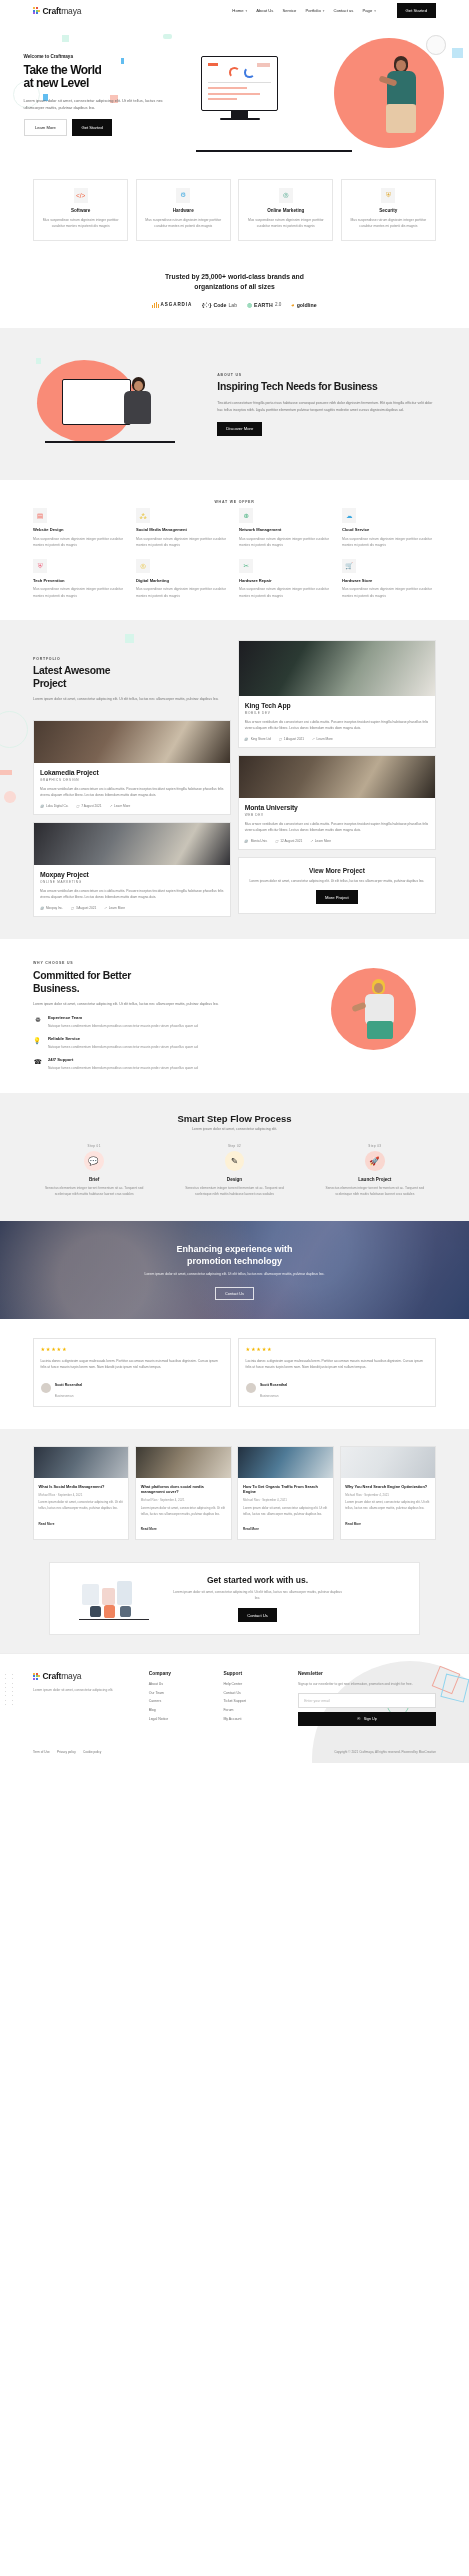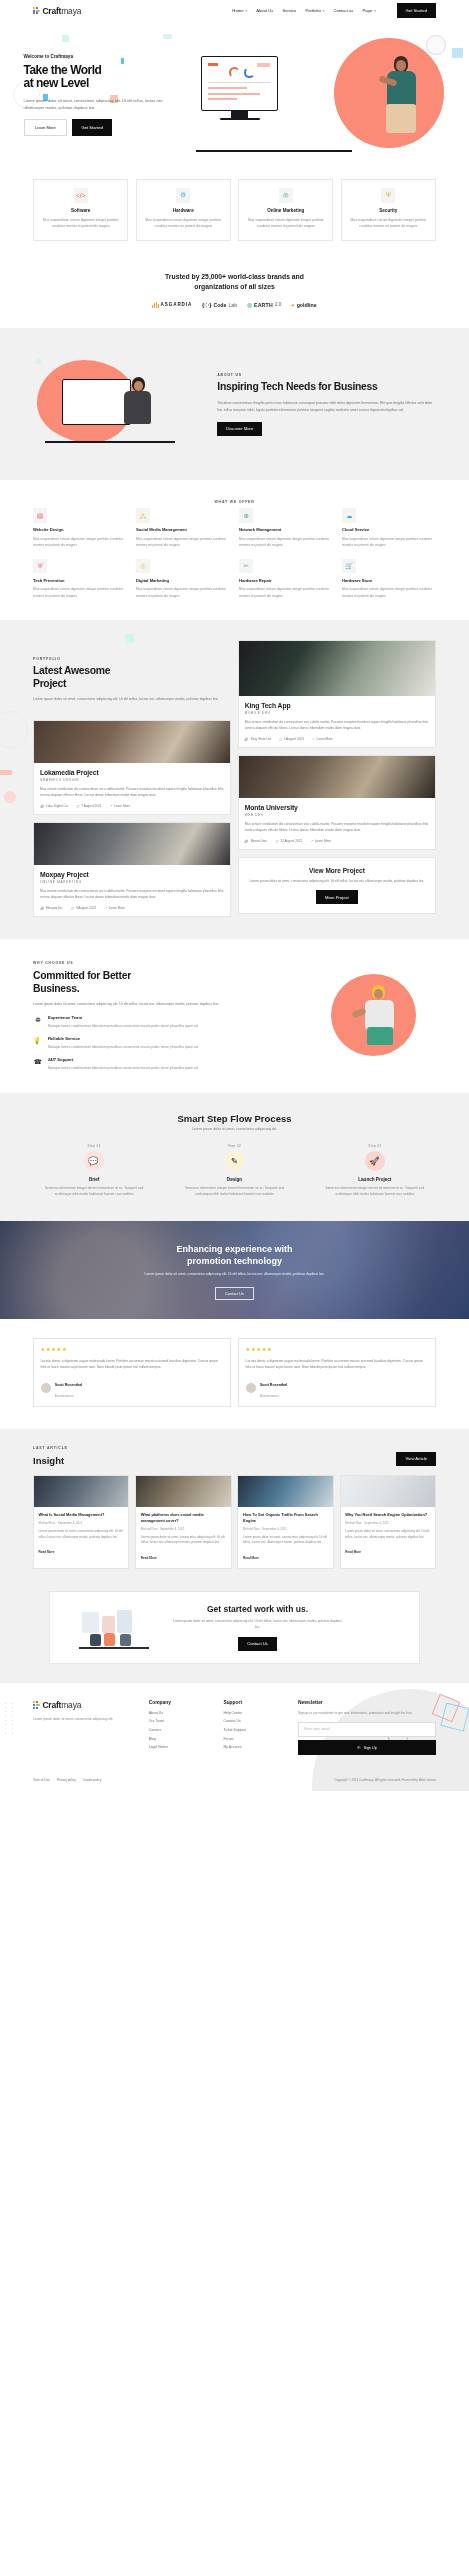--- a/index.html
+++ b/index.html
@@ -145,21 +145,21 @@
   .pf-cat { font-size: 3.1px; letter-spacing: 0.7px; color: #777; text-transform: uppercase; margin-bottom: 3.9px; }
   .pf-desc { font-size: 3.3px; line-height: 1.9; color: #7d7d7d; margin-bottom: 5.2px; }
   .pf-meta { display: flex; gap: 7.8px; align-items: center; }
   .pf-meta span { font-size: 3.2px; color: #777; display: flex; align-items: center; gap: 2px; }
   .pf-more { background: #fff; border: 0.7px solid #e4e4e4; padding: 9px 7.8px; text-align: center; }
   .pf-more h4 { font-size: 6.5px; font-weight: 700; margin-bottom: 3.9px; }
   .pf-more p { font-size: 3.3px; line-height: 1.85; color: #7d7d7d; margin-bottom: 5.9px; }
 
   
   .why { padding: 22px 0; background: #fff; }
-  .why-inner { display: flex; gap: 13px; padding: 0 33px; align-items: center; }
+  .why-inner { display: flex; gap: 13px; padding: 0 33px; }
   .why-left { width: 209px; }
   .feat { display: flex; gap: 5.2px; margin-top: 7.2px; }
   .feat-ico { width: 9.8px; height: 9.8px; flex: 0 0 9.8px; font-size: 6.5px; line-height: 9.8px; text-align: center; }
   .feat-name { font-size: 4.2px; font-weight: 700; margin-bottom: 2.6px; }
   .feat-body { font-size: 3.3px; line-height: 1.85; color: #8d8d8d; }
   .why-art { flex: 1; height: 98px; position: relative; }
   .why-blob { position: absolute; right: 19.6px; top: 6.5px; width: 85px; height: 82px; background: #f98b77; border-radius: 50%; }
   .why-p-head { position: absolute; right: 51px; top: 18px; width: 13px; height: 14.3px; background: #f0c23a; border-radius: 6.5px 6.5px 5.2px 5.2px; }
   .why-p-face { position: absolute; right: 53px; top: 22px; width: 9px; height: 9.8px; background: #c08a67; border-radius: 50%; }
   .why-p-body { position: absolute; right: 42px; top: 33px; width: 29px; height: 31px; background: #eaeaea; border-radius: 5.2px; }
@@ -699,27 +699,20 @@
               <span class="tp-name">Scott Rosenthal</span><br>
               <span class="tp-role">Businessman</span>
             </span>
           </div>
         </div>
       </div>
     </div>
   </section>
 
   <section class="insight">
-    <div class="insight-head">
-      <div>
-        <div class="eyebrow">LAST ARTICLE</div>
-        <h2>Insight</h2>
-      </div>
-      <button class="btn-dark">View Article</button>
-    </div>
     <div class="blog-grid">
       <article class="blog-card">
         <div class="blog-img" style="background:linear-gradient(120deg,#2c3440 0%,#5d6b78 45%,#b6bcc2 100%)"></div>
         <div class="blog-body">
           <div class="blog-title">What Is Social Media Management?</div>
           <div class="blog-meta">Michael Rios · September 4, 2021</div>
           <div class="blog-desc">Lorem ipsum dolor sit amet, consectetur adipiscing elit. Ut elit tellus, luctus nec ullamcorper mattis, pulvinar dapibus leo.</div>
           <a href="#" class="blog-link">Read More</a>
         </div>
       </article>

